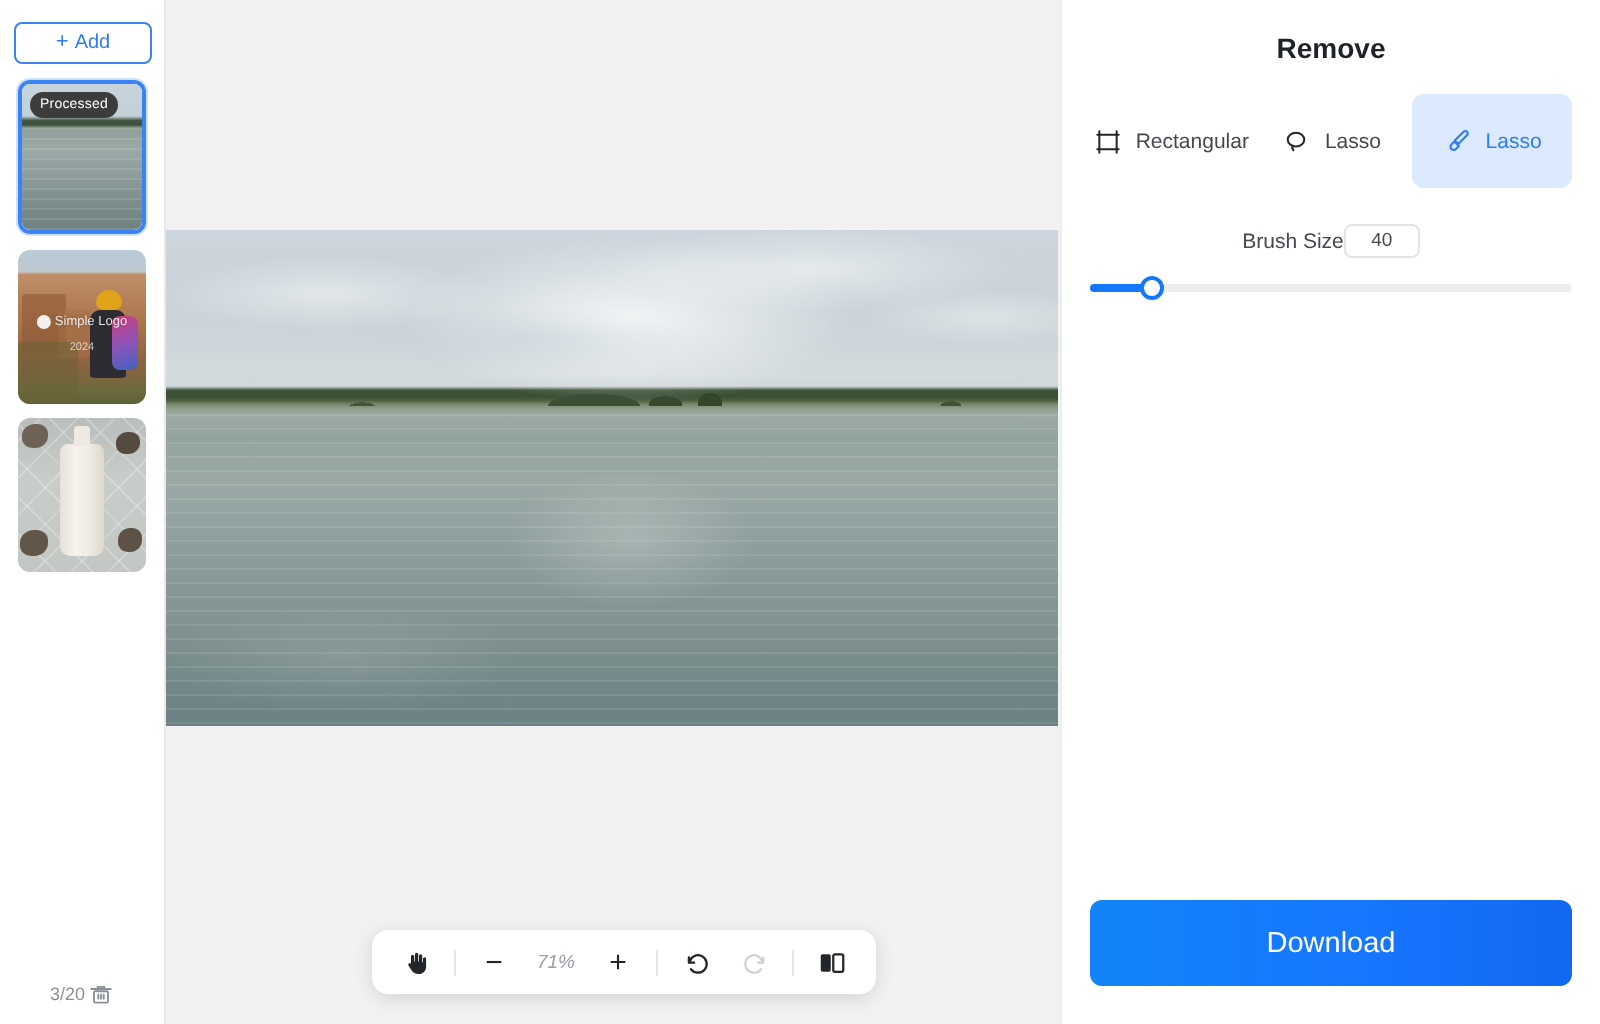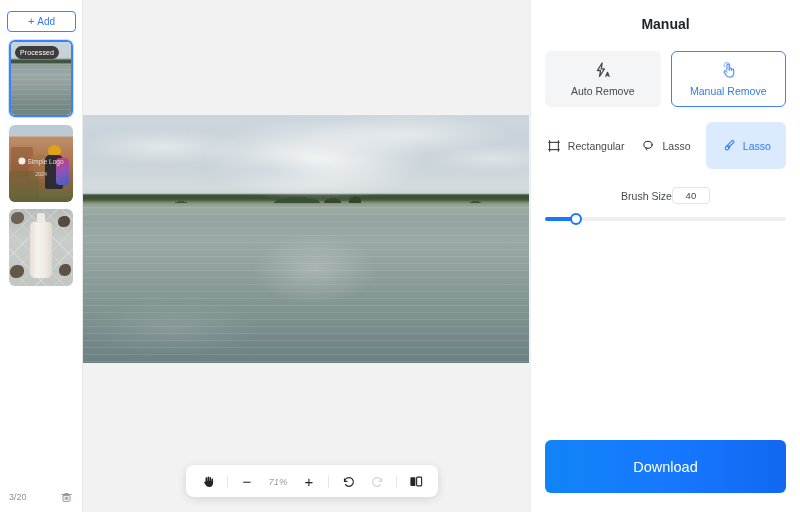--- a/index.html
+++ b/index.html
@@ -215,21 +215,21 @@
   .cone.c3 { left: 1px; bottom: 8px; width: 14px; height: 13px; background: #625648; }
   .cone.c4 { right: 2px; bottom: 10px; width: 12px; height: 12px; background: #5d5245; }
 
   .sidebar-footer {
     position: absolute;
     left: 0; right: 0; bottom: 0;
     height: 30px;
     display: flex;
     align-items: center;
     justify-content: space-between;
-    padding: 0 9px;
+    padding: 0 25px;
     box-sizing: border-box;
   }
   .page-count {
     font-size: 9px;
     color: #8a8f98;
   }
   .trash-icon { cursor: pointer; }
 
   
   .canvas-area {
@@ -487,21 +487,21 @@
     align-items: center;
     justify-content: center;
     cursor: pointer;
     box-sizing: border-box;
   }
   .download-btn {
     position: absolute;
     left: 14px;
     right: 14px;
     bottom: 19px;
-    height: 53px;
+    height: 43px;
     border-radius: 6px;
     background: linear-gradient(90deg, #1284f7 0%, #1677ff 55%, #1268f0 100%);
     color: #ffffff;
     font-size: 14.5px;
     display: flex;
     align-items: center;
     justify-content: center;
     cursor: pointer;
   }
   svg { display: block; }
@@ -613,44 +613,22 @@
         <svg width="16" height="15" viewBox="0 0 24 24">
           <rect x="3" y="5" width="8" height="14" rx="1.4" fill="#22262b"></rect>
           <rect x="13" y="5" width="8" height="14" rx="1.4" fill="none" stroke="#22262b" stroke-width="1.8"></rect>
         </svg>
       </div>
     </div>
   </div>
 
   <div class="panel">
 
-    <div class="panel-title">Manual</div>
-
-    <div class="methods-row">
-      <div class="method-card inactive">
-        <span>
-          <svg width="19" height="19" viewBox="0 0 24 24" fill="none" stroke="#45494f" stroke-width="1.6" stroke-linejoin="round" stroke-linecap="round">
-            <path d="M11.5 2.5L5.5 12h4l-1.2 7.5L14.5 10h-4z"></path>
-            <path d="M16.2 19.5l2.1-5.2 2.1 5.2M16.9 17.8h2.9"></path>
-          </svg>
-        </span>
-        <span>Auto Remove</span>
-      </div>
-      <div class="method-card active">
-        <span>
-          <svg width="19" height="19" viewBox="0 0 24 24" fill="none" stroke="#5b9bf5" stroke-width="1.6" stroke-linejoin="round" stroke-linecap="round">
-            <path d="M10 11V5.3a1.5 1.5 0 0 1 3 0v6.3"></path>
-            <path d="M13 11.2v-1a1.4 1.4 0 0 1 2.8 0v1.4"></path>
-            <path d="M15.8 11.9v-.6a1.4 1.4 0 0 1 2.7 0v4.1c0 3-2 5-5 5-2 0-3.3-.8-4.4-2.3l-2.3-3.3a1.4 1.4 0 0 1 2-2l1.2 1.2"></path>
-            <path d="M7.2 7.4a3.4 3.4 0 1 1 5.6 0" opacity="0.55"></path>
-          </svg>
-        </span>
-        <span>Manual Remove</span>
-      </div>
-    </div>
+    <div class="panel-title">Remove</div>
+
 
 
     <div class="tools-row">
       <div class="tool">
         <span>
           <svg width="16" height="16" viewBox="0 0 24 24" fill="none" stroke="#22262b" stroke-width="1.5" stroke-linecap="round">
             <path d="M5.5 4v16M18.5 4v16M4 6.5h16M4 17.5h16"></path>
           </svg>
         </span>
         <span>Rectangular</span>

